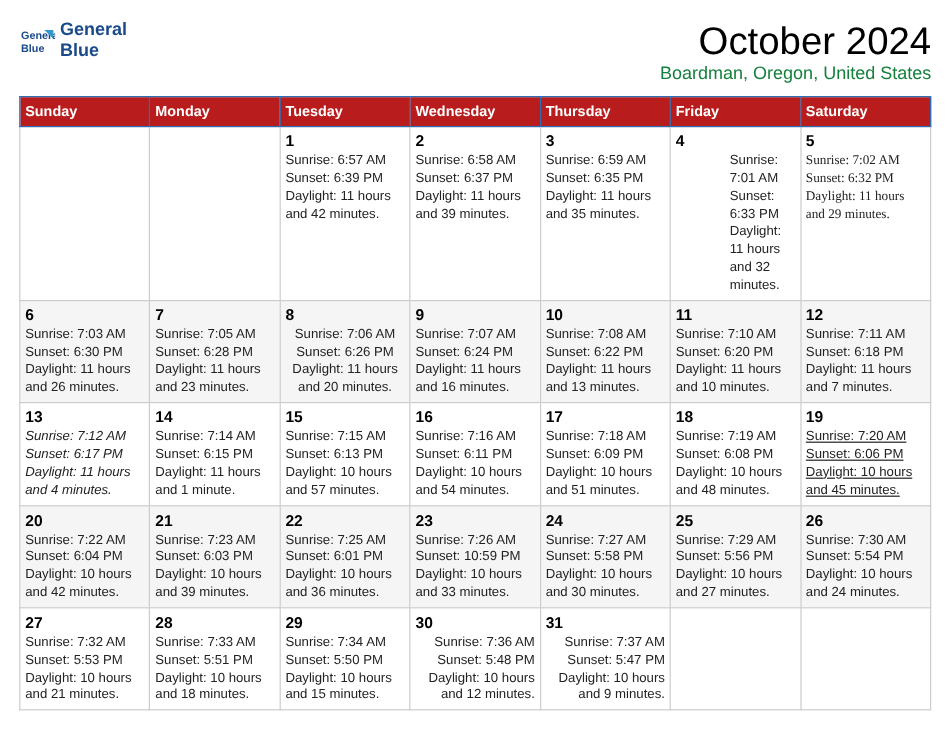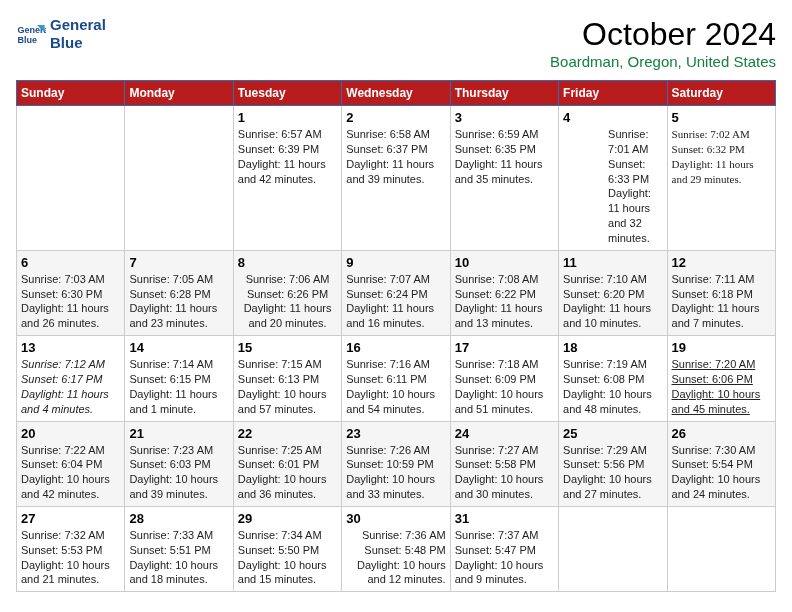--- a/index.html
+++ b/index.html
@@ -303,21 +303,21 @@
 Daylight: 10 hours and 15 minutes.</div>
         </td>
         <td>
           <span class="day-num">30</span>
           <div class="day-info" style="white-space: pre-line; text-align: right;">Sunrise: 7:36 AM
 Sunset: 5:48 PM
 Daylight: 10 hours and 12 minutes.</div>
         </td>
         <td>
           <span class="day-num">31</span>
-          <div class="day-info" style="white-space: pre-line;">Sunrise: 7:37 AM
+          <div class="day-info" style="white-space: pre-line; text-align: right;">Sunrise: 7:37 AM
 Sunset: 5:47 PM
 Daylight: 10 hours and 9 minutes.</div>
         </td>
         <td class="empty-cell"></td>
         <td class="empty-cell"></td>
       </tr>
     </tbody>
 </table>
 
 </body></html>

